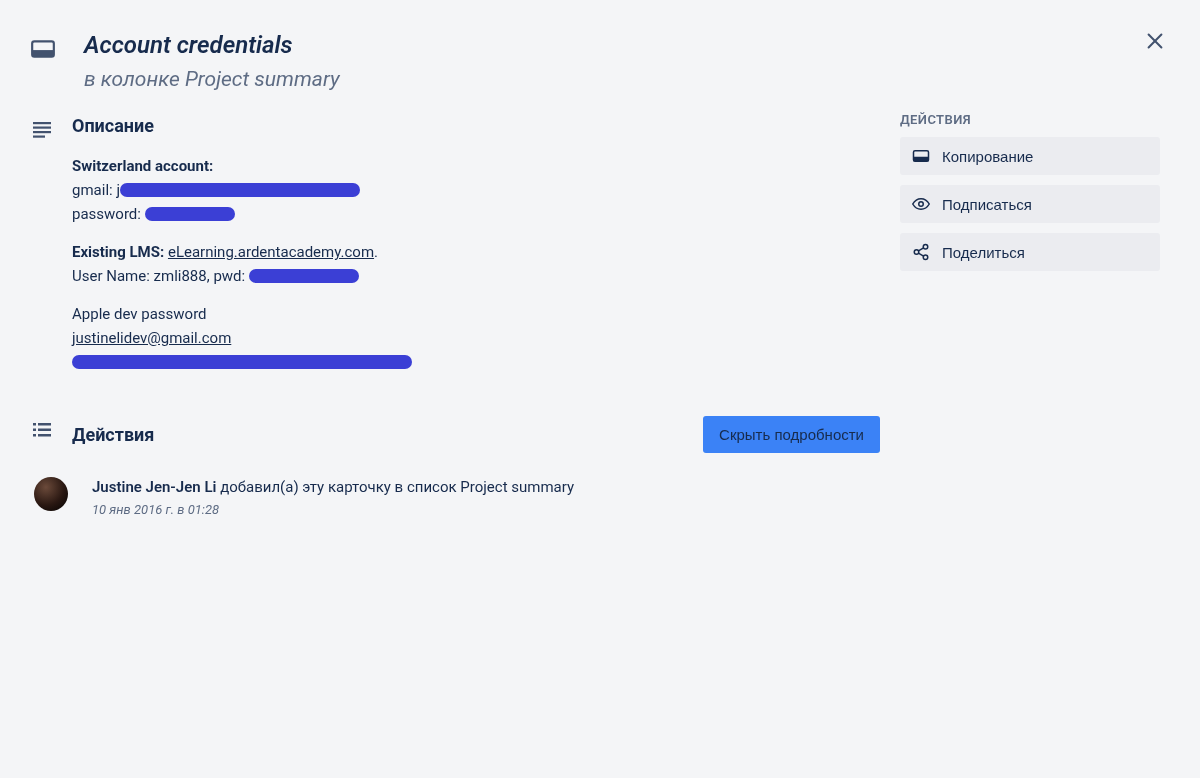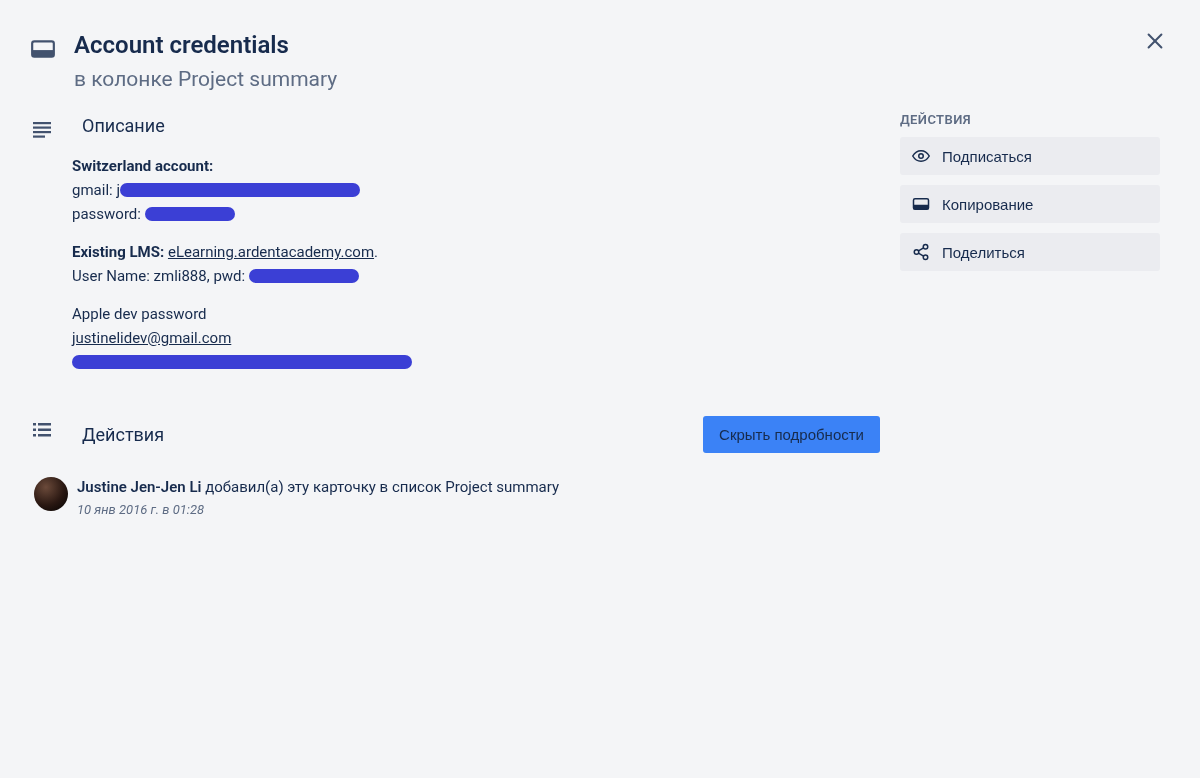--- a/index.html
+++ b/index.html
@@ -29,22 +29,23 @@
       top: 24px;
       right: 28px;
       cursor: pointer;
       color: #42526e;
       padding: 6px;
       border-radius: 3px;
     }
     .card-header {
       display: flex;
       align-items: flex-start;
-      gap: 18px;
+      gap: 28px;
       padding: 10px 0 24px 0;
+      font-style: italic;
     }
     .card-header .icon-slot {
       padding-top: 6px;
       color: #42526e;
     }
     .card-title {
       font-size: 24px;
       font-weight: 600;
       color: #172b4d;
       line-height: 1.3;
@@ -61,23 +62,22 @@
       margin-bottom: 28px;
     }
     .section .icon-slot {
       padding-top: 2px;
       color: #42526e;
       width: 24px;
       flex-shrink: 0;
     }
     .section-header {
       font-size: 18px;
-      font-weight: 400;
-      color: #172b4d;
-      margin-left: 10px;
+      font-weight: 700;
+      color: #172b4d;
     }
     .section-body {
       flex: 1;
     }
     .description-content {
       margin-top: 18px;
       font-size: 15px;
       color: #172b4d;
       line-height: 1.6;
       margin-left: 0;
@@ -108,21 +108,21 @@
       background: #3b82f6;
       border: none;
       color: #172b4d;
       font-size: 15px;
       padding: 10px 16px;
       border-radius: 3px;
       cursor: pointer;
     }
     .activity-item {
       display: flex;
-      gap: 9px;
+      gap: 24px;
       margin-top: 24px;
       margin-left: 4px;
     }
     .avatar {
       width: 34px;
       height: 34px;
       border-radius: 50%;
       background: radial-gradient(circle at 35% 30%, #6b4a3a 0%, #2a1812 55%, #000 100%);
       flex-shrink: 0;
     }
@@ -248,33 +248,33 @@
         <div class="activity-meta">10 янв 2016 г. в 01:28</div>
       </div>
     </div>
 
   </div>
 
   <div class="right-col">
     <div class="sidebar-title">ДЕЙСТВИЯ</div>
 
     <button class="sidebar-btn">
+      <svg width="18" height="18" viewBox="0 0 24 24" fill="currentColor">
+          <rect x="2" y="5" width="20" height="14" rx="2" ry="2" fill="none" stroke="currentColor" stroke-width="2"></rect>
+          <rect x="2" y="13" width="20" height="6" fill="currentColor"></rect>
+        </svg>
+      <span>Копирование</span>
+    </button>
+
+    <button class="sidebar-btn">
       <svg width="18" height="18" viewBox="0 0 24 24" fill="none" stroke="currentColor" stroke-width="2">
           <path d="M1 12s4-7 11-7 11 7 11 7-4 7-11 7S1 12 1 12z"></path>
           <circle cx="12" cy="12" r="3"></circle>
         </svg>
       <span>Подписаться</span>
-    </button>
-
-    <button class="sidebar-btn">
-      <svg width="18" height="18" viewBox="0 0 24 24" fill="currentColor">
-          <rect x="2" y="5" width="20" height="14" rx="2" ry="2" fill="none" stroke="currentColor" stroke-width="2"></rect>
-          <rect x="2" y="13" width="20" height="6" fill="currentColor"></rect>
-        </svg>
-      <span>Копирование</span>
     </button>
 
     <button class="sidebar-btn">
       <svg width="18" height="18" viewBox="0 0 24 24" fill="none" stroke="currentColor" stroke-width="2">
           <circle cx="18" cy="5" r="3"></circle>
           <circle cx="6" cy="12" r="3"></circle>
           <circle cx="18" cy="19" r="3"></circle>
           <line x1="8.6" y1="10.5" x2="15.4" y2="6.5"></line>
           <line x1="8.6" y1="13.5" x2="15.4" y2="17.5"></line>
         </svg>

